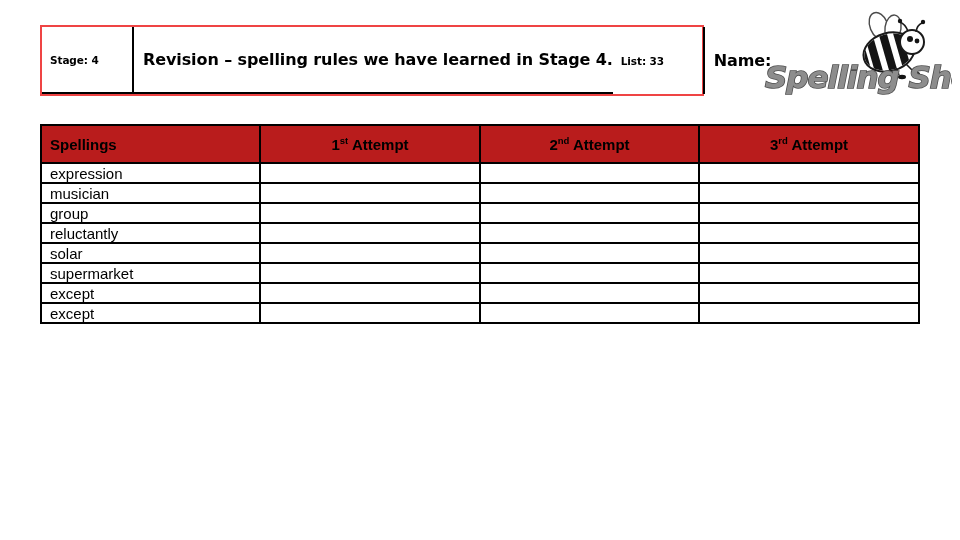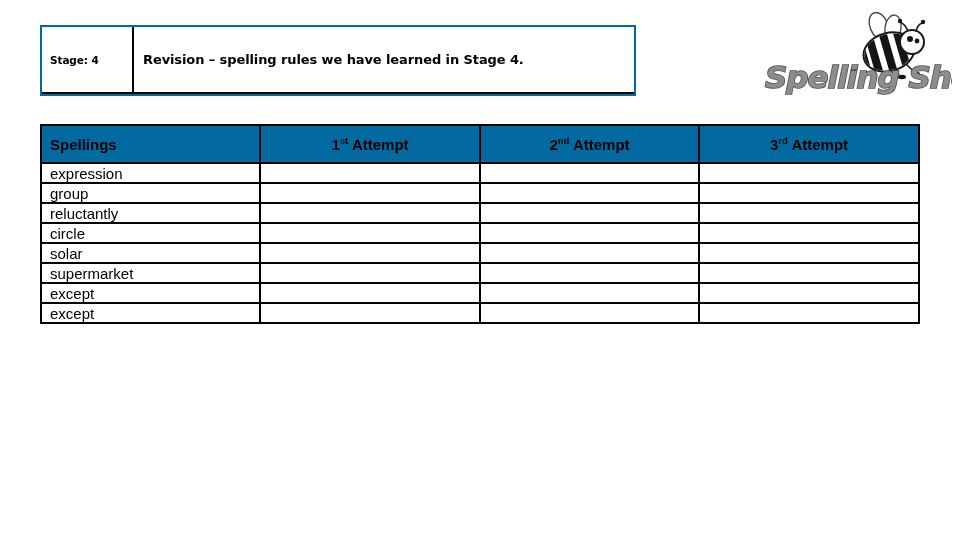--- a/index.html
+++ b/index.html
@@ -13,23 +13,23 @@
     font-family: "Liberation Sans", sans-serif;
     overflow: hidden;
     position: relative;
   }
 
   
   .header-box {
     position: absolute;
     left: 40px;
     top: 25px;
-    width: 596px;
+    width: 664px;
     height: 71px;
-    border: 2px solid #0369a1;
+    border: 2px solid #ef4444;
     box-sizing: border-box;
     display: flex;
     flex-direction: row;
   }
   .header-row {
     display: flex;
     flex: 1 1 0;
     min-height: 0;
   }
   .header-row.top {
@@ -49,21 +49,21 @@
     letter-spacing: -0.1px;
     white-space: nowrap;
   }
   .header-cell-value {
     flex: 1;
     display: flex;
     align-items: center;
     padding-left: 9px;
     font-family: "DejaVu Sans", sans-serif;
     font-weight: bold;
-    font-size: 13px;
+    font-size: 16px;
     color: #000000;
     letter-spacing: -0.1px;
     white-space: nowrap;
   }
 
   
   .logo {
     position: absolute;
     left: 762px;
     top: 8px;
@@ -91,21 +91,21 @@
   .spell-table th,
   .spell-table td {
     border: 2px solid #000000;
     box-sizing: border-box;
     height: 20px;
     padding: 0;
     font-family: "Liberation Sans", sans-serif;
     color: #000000;
   }
   .spell-table thead th {
-    background: #0369a1;
+    background: #b91c1c;
     height: 38px;
     font-size: 15px;
     font-weight: bold;
   }
   .th-words {
     text-align: left;
     padding-left: 8px !important;
   }
   .th-attempt {
   }
@@ -125,20 +125,24 @@
     background: #ffffff;
   }
 </style>
 </head>
 <body>
 
 <div class="header-box">
   <div class="header-row top">
     <div class="header-cell-label">Stage: 4</div>
     <div class="header-cell-value">Revision – spelling rules we have learned in Stage 4.</div>
+  </div>
+  <div class="header-row">
+    <div class="header-cell-label">List: 33</div>
+    <div class="header-cell-value">Name:</div>
   </div>
 </div>
 
 <div class="logo">
   <svg width="190" height="92" viewBox="0 0 190 92" xmlns="http://www.w3.org/2000/svg">
     <g>
 
       <ellipse cx="117" cy="18" rx="9" ry="14" fill="#ffffff" stroke="#4a4a4a" stroke-width="1.4" transform="rotate(-22 117 18)"></ellipse>
       <ellipse cx="131" cy="20" rx="8" ry="13" fill="#ffffff" stroke="#4a4a4a" stroke-width="1.4" transform="rotate(8 131 20)"></ellipse>
 
@@ -192,33 +196,33 @@
     </tr>
   </thead>
   <tbody id="word-rows">
       <tr>
         <td class="word-cell">expression</td>
         <td class="blank-cell"></td>
         <td class="blank-cell"></td>
         <td class="blank-cell"></td>
       </tr>
       <tr>
+        <td class="word-cell">musician</td>
+        <td class="blank-cell"></td>
+        <td class="blank-cell"></td>
+        <td class="blank-cell"></td>
+      </tr>
+      <tr>
         <td class="word-cell">group</td>
         <td class="blank-cell"></td>
         <td class="blank-cell"></td>
         <td class="blank-cell"></td>
       </tr>
       <tr>
         <td class="word-cell">reluctantly</td>
-        <td class="blank-cell"></td>
-        <td class="blank-cell"></td>
-        <td class="blank-cell"></td>
-      </tr>
-      <tr>
-        <td class="word-cell">circle</td>
         <td class="blank-cell"></td>
         <td class="blank-cell"></td>
         <td class="blank-cell"></td>
       </tr>
       <tr>
         <td class="word-cell">solar</td>
         <td class="blank-cell"></td>
         <td class="blank-cell"></td>
         <td class="blank-cell"></td>
       </tr>

